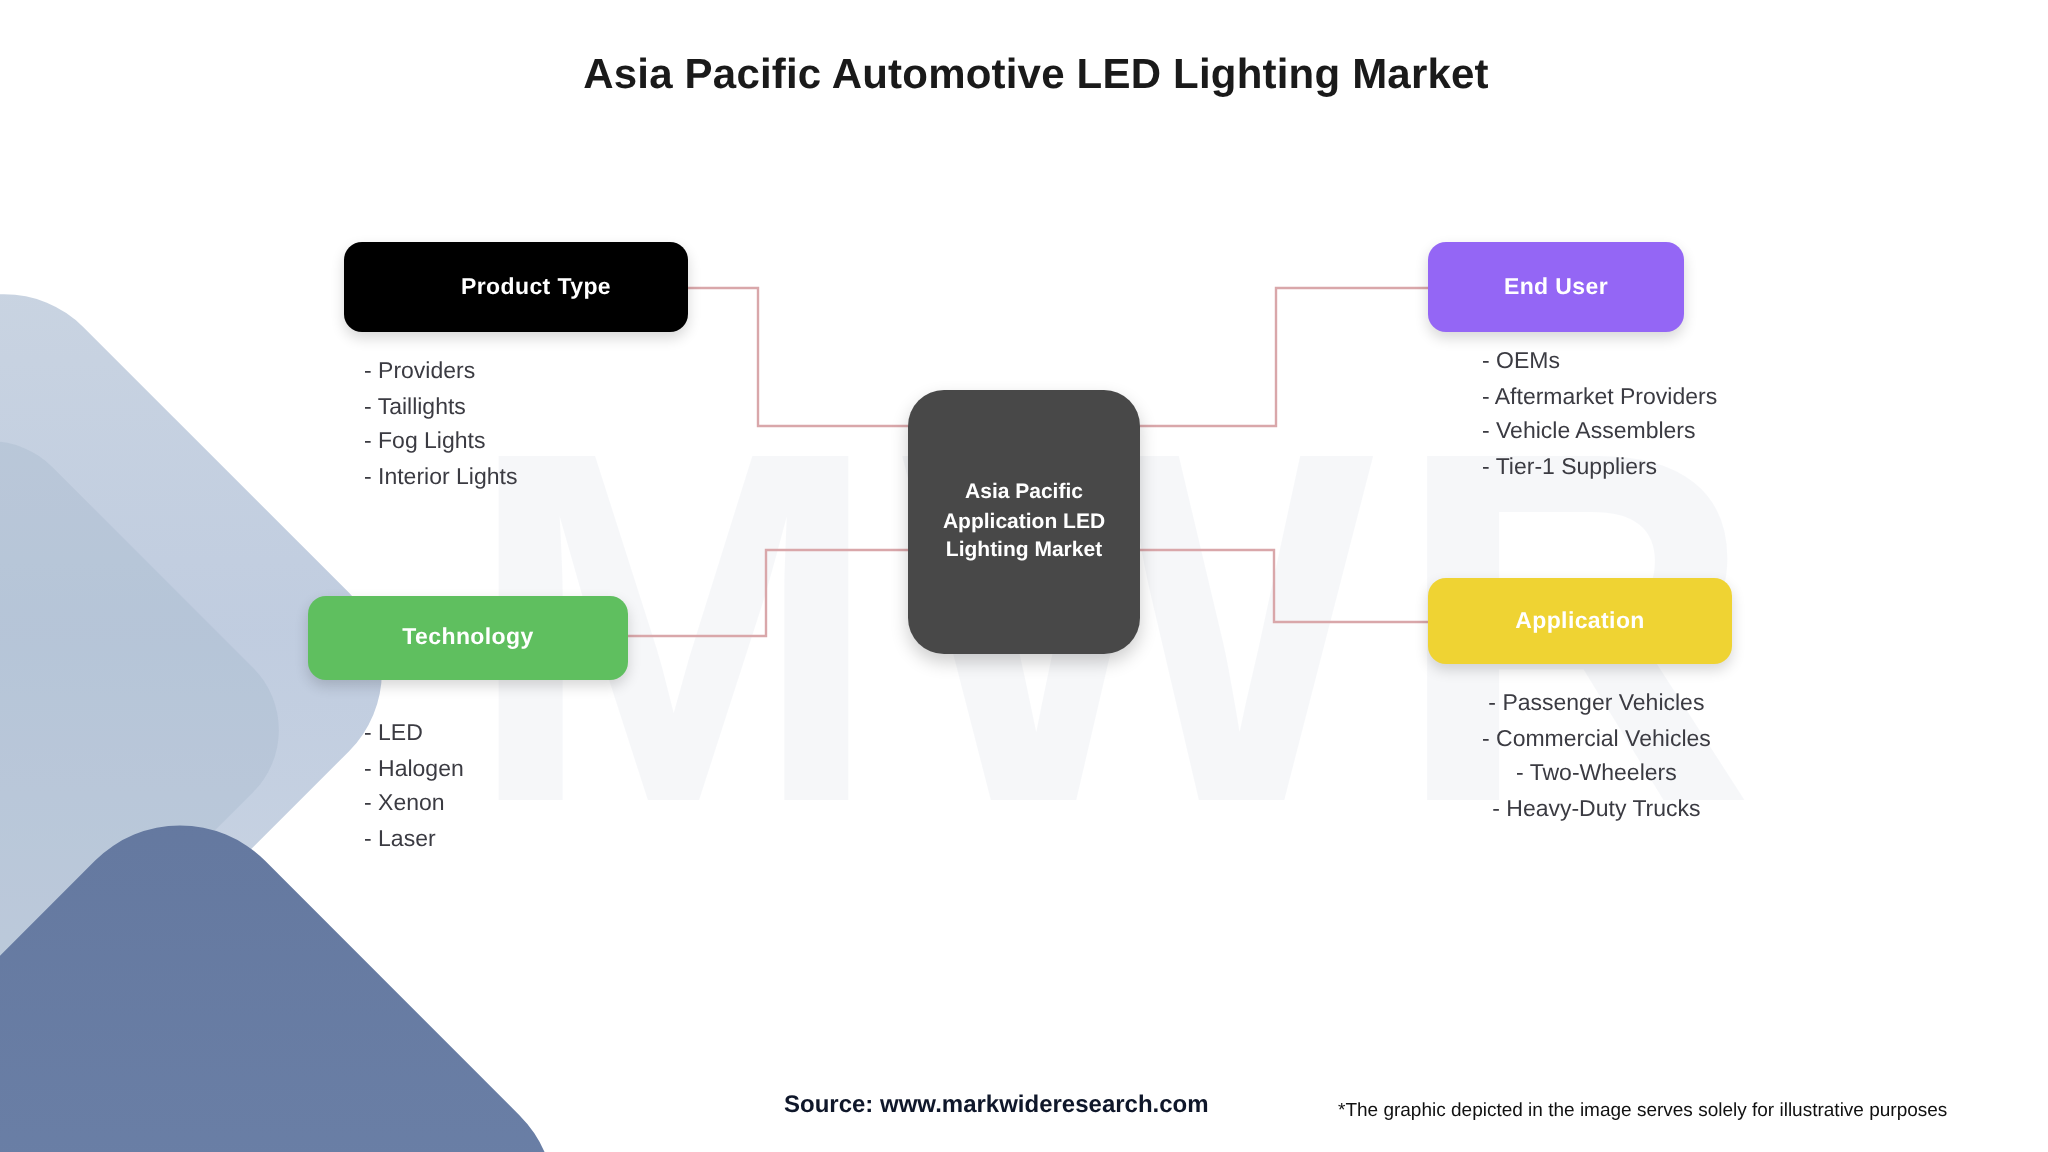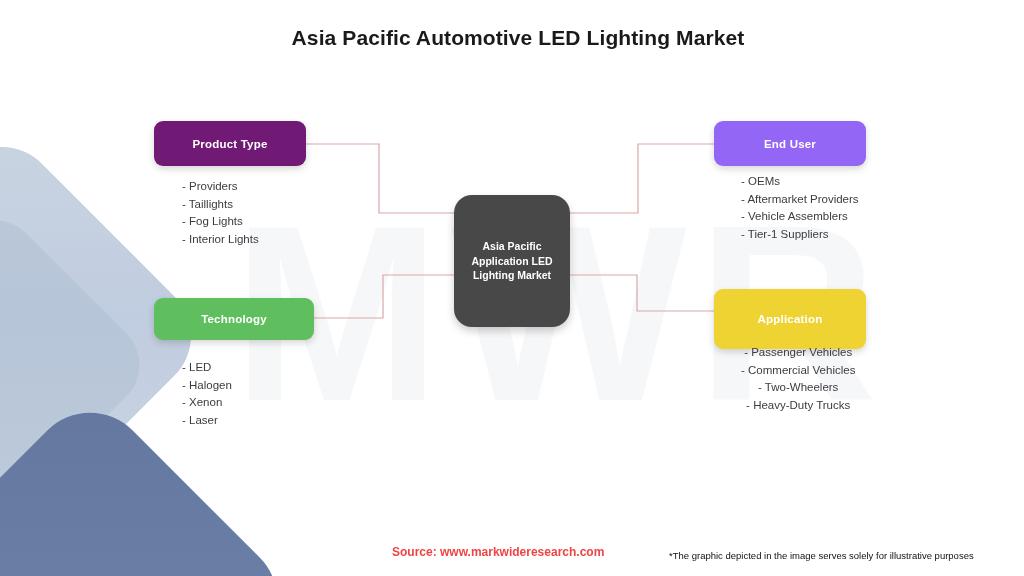--- a/index.html
+++ b/index.html
@@ -70,24 +70,24 @@
 
   
   .node {
     position:absolute;
     border-radius:9px;
     display:flex; align-items:center; justify-content:center;
     box-shadow:0 3px 7px rgba(0,0,0,.16);
     color:#ffffff; font-size:11.5px; font-weight:bold;
     letter-spacing:.2px;
   }
-  .node-product   { left:154px; top:121px; width:152px; height:45px; background:#701a75; }
-  .node-enduser   { left:714px; top:121px; width:152px; height:45px; background:#9466f5; }
+  .node-product   { left:172px; top:121px; width:152px; height:45px; background:#000000;padding-left:20px; }
+  .node-enduser   { left:714px; top:121px; width:128px; height:45px; background:#9466f5; }
   .node-technology{ left:154px; top:298px; width:160px; height:42px; background:#5fbf5f; }
-  .node-application{left:714px; top:289px; width:152px; height:60px; background:#efd333; }
+  .node-application{left:714px; top:289px; width:152px; height:43px; background:#efd333; }
 
   .center-node {
     position:absolute; left:454px; top:195px;
     width:116px; height:132px;
     background:#484848;
     border-radius:18px;
     box-shadow:0 4px 9px rgba(0,0,0,.20);
     display:flex; align-items:center; justify-content:center;
     text-align:center;
   }
@@ -100,21 +100,21 @@
   .items { position:absolute; color:#3b3b42; font-size:11.5px; line-height:17.6px; }
   .items div { white-space:nowrap; }
   .items-product    { left:182px; top:178px; }
   .items-enduser    { left:741px; top:173px; }
   .items-technology { left:182px; top:359px; }
   .items-application{ left:741px; top:344px;text-align:center; }
 
   
   .source {
     position:absolute; left:392px; top:545px;
-    font-size:12px; font-weight:bold; color:#ef4444;
+    font-size:12px; font-weight:bold; color:#0f172a;
     white-space:nowrap;
   }
   .disclaimer {
     position:absolute; left:669px; top:550px;
     font-size:9.5px; color:#111; white-space:nowrap;
   }
 </style>
 </head>
 <body>
 

